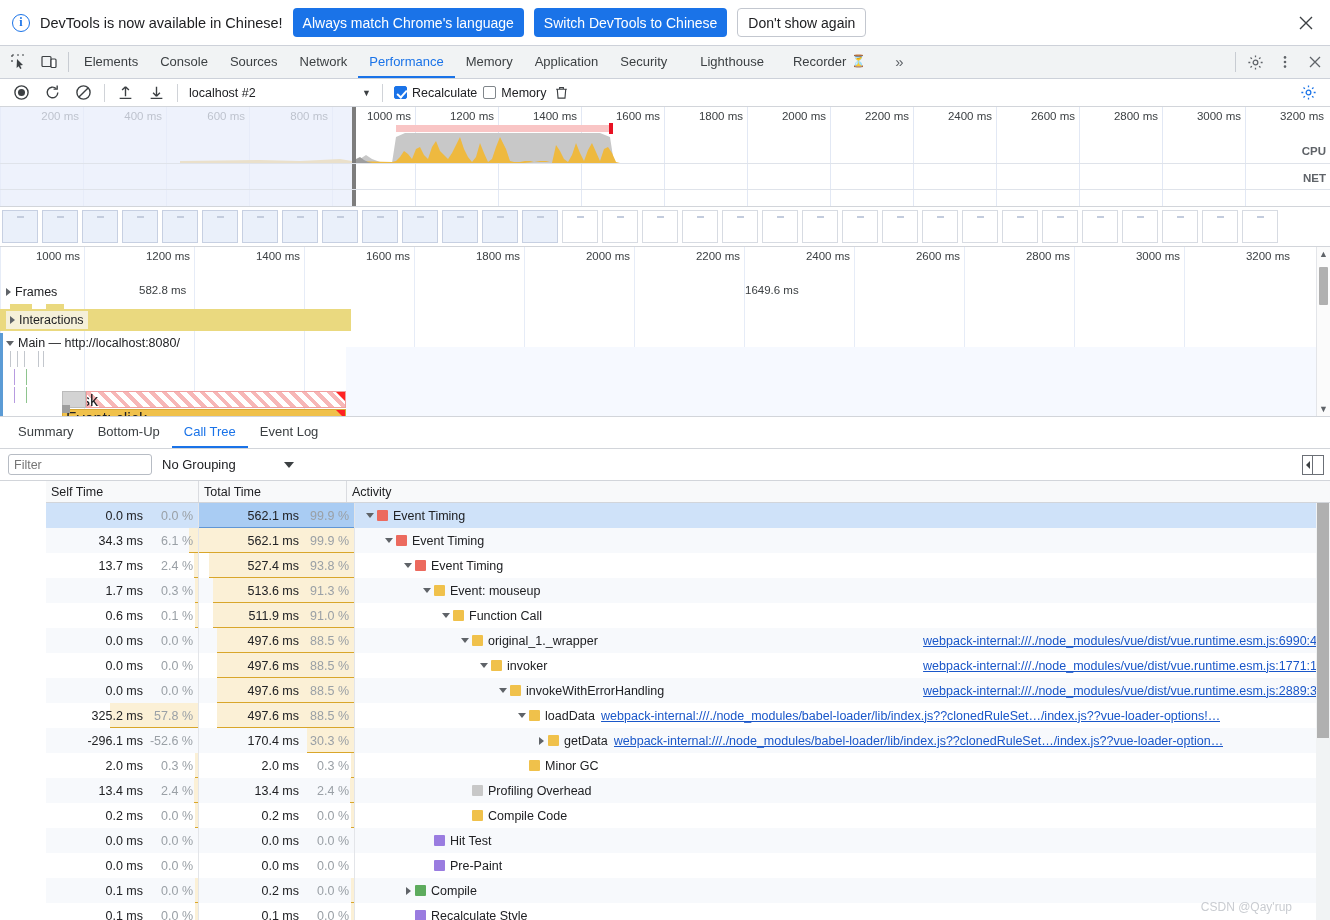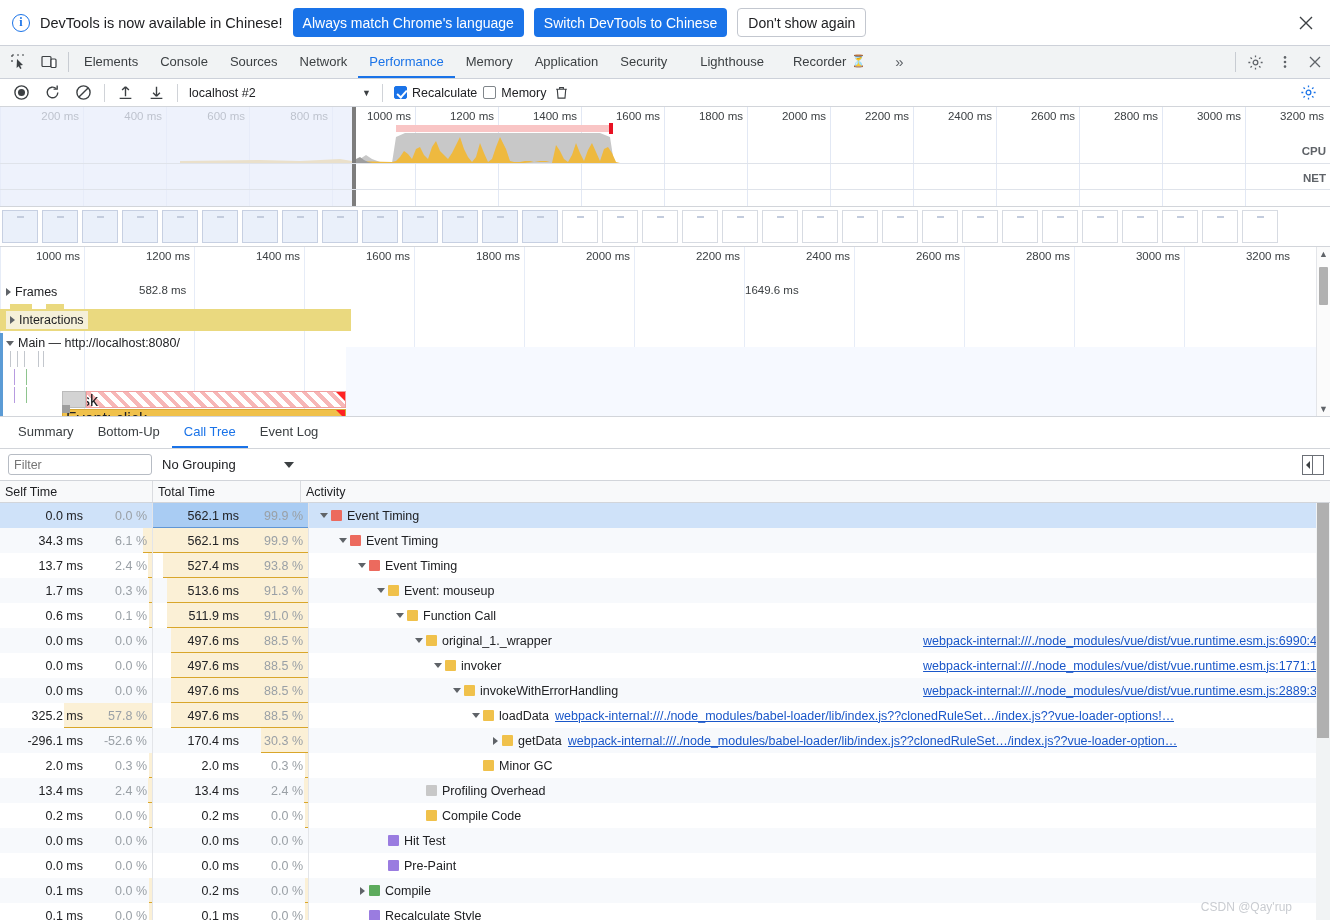--- a/index.html
+++ b/index.html
@@ -135,36 +135,36 @@
   .btab.active { color: #1a73e8; border-bottom-color: #1a73e8; }
 
   
   .filterrow { height: 32px; min-height: 32px; display: flex; align-items: center; background: #fff; border-bottom: 1px solid #d2d5da; padding: 0 6px 0 8px; gap: 10px; }
   .filter-input { width: 144px; height: 21px; border: 1px solid #b7bcc4; border-radius: 3px; padding: 0 5px; font-size: 12.5px; color: #5f6368; background: #fff; font-family: "Liberation Sans", sans-serif; }
   .grouping { display: flex; align-items: center; gap: 48px; font-size: 13px; color: #202124; cursor: pointer; }
   .dd-tri { width: 0; height: 0; border-left: 5px solid transparent; border-right: 5px solid transparent; border-top: 6px solid #3c4043; }
   .sidebar-toggle { margin-left: auto; width: 22px; height: 20px; border: 1px solid #6b6f76; display: flex; align-items: center; cursor: pointer; }
 
   
-  .treewrap { flex: 1; position: relative; overflow: hidden; background: #fff; }
+  .treewrap { flex: 1; position: relative; overflow: hidden; background: #fff; padding-left: 46px; }
   .thead { display: flex; height: 22px; background: #f8f9fa; border-bottom: 1px solid #d2d5da; font-size: 12.5px; color: #202124; }
   .th { display: flex; align-items: center; padding-left: 5px; border-right: 1px solid #dadce0; }
   .th.c1 { width: 153px; }
   .th.c2 { width: 148px; }
   .th.c3 { flex: 1; border-right: none; }
   .trow { display: flex; height: 25px; font-size: 12.5px; position: relative; }
   .trow.alt { background: #f7f9fc; }
   .trow.sel { background: #cfe2f9; }
   .cell { position: relative; overflow: hidden; }
   .cell.c1 { width: 153px; border-right: 1px solid #e3e5e9; }
   .cell.c2 { width: 156px; border-right: 1px solid #e3e5e9; }
   .cell.c3 { flex: 1; display: flex; align-items: center; overflow: hidden; white-space: nowrap; }
   .gauge { position: absolute; top: 0; bottom: 0; right: 0; background: #fbf0d6; border-bottom: 1.5px solid #d9a62a; }
   .trow.sel .gauge { background: #a9ccf3; border-bottom-color: #5f96d6; }
-  .nums { position: relative; display: flex; align-items: center; justify-content: flex-end; height: 100%; padding-right: 5px; gap: 18px; }
+  .nums { position: relative; display: flex; align-items: center; justify-content: flex-end; height: 100%; padding-right: 5px; gap: 4px; }
   .v-ms { color: #202124; }
   .v-pct { color: #9aa0a6; width: 46px; text-align: right; }
   .ind { flex: 0 0 auto; }
   .twisty { width: 14px; flex: 0 0 auto; display: flex; align-items: center; justify-content: center; cursor: pointer; }
   .twisty .tri { border-left-width: 5px; border-top-width: 4px; border-bottom-width: 4px; }
   .twisty .tri.open { border-left: 4px solid transparent; border-right: 4px solid transparent; border-top: 5px solid #5f6368; border-bottom: 0; }
   .swatch { width: 11px; height: 11px; flex: 0 0 auto; margin-right: 5px; border-radius: 1px; }
   .act-name { color: #202124; }
   .act-link { color: #1a57c9; text-decoration: underline; margin-left: 6px; overflow: hidden; text-overflow: ellipsis; }
   .act-link.right { margin-left: auto; padding-right: 6px; flex: 0 0 auto; }

